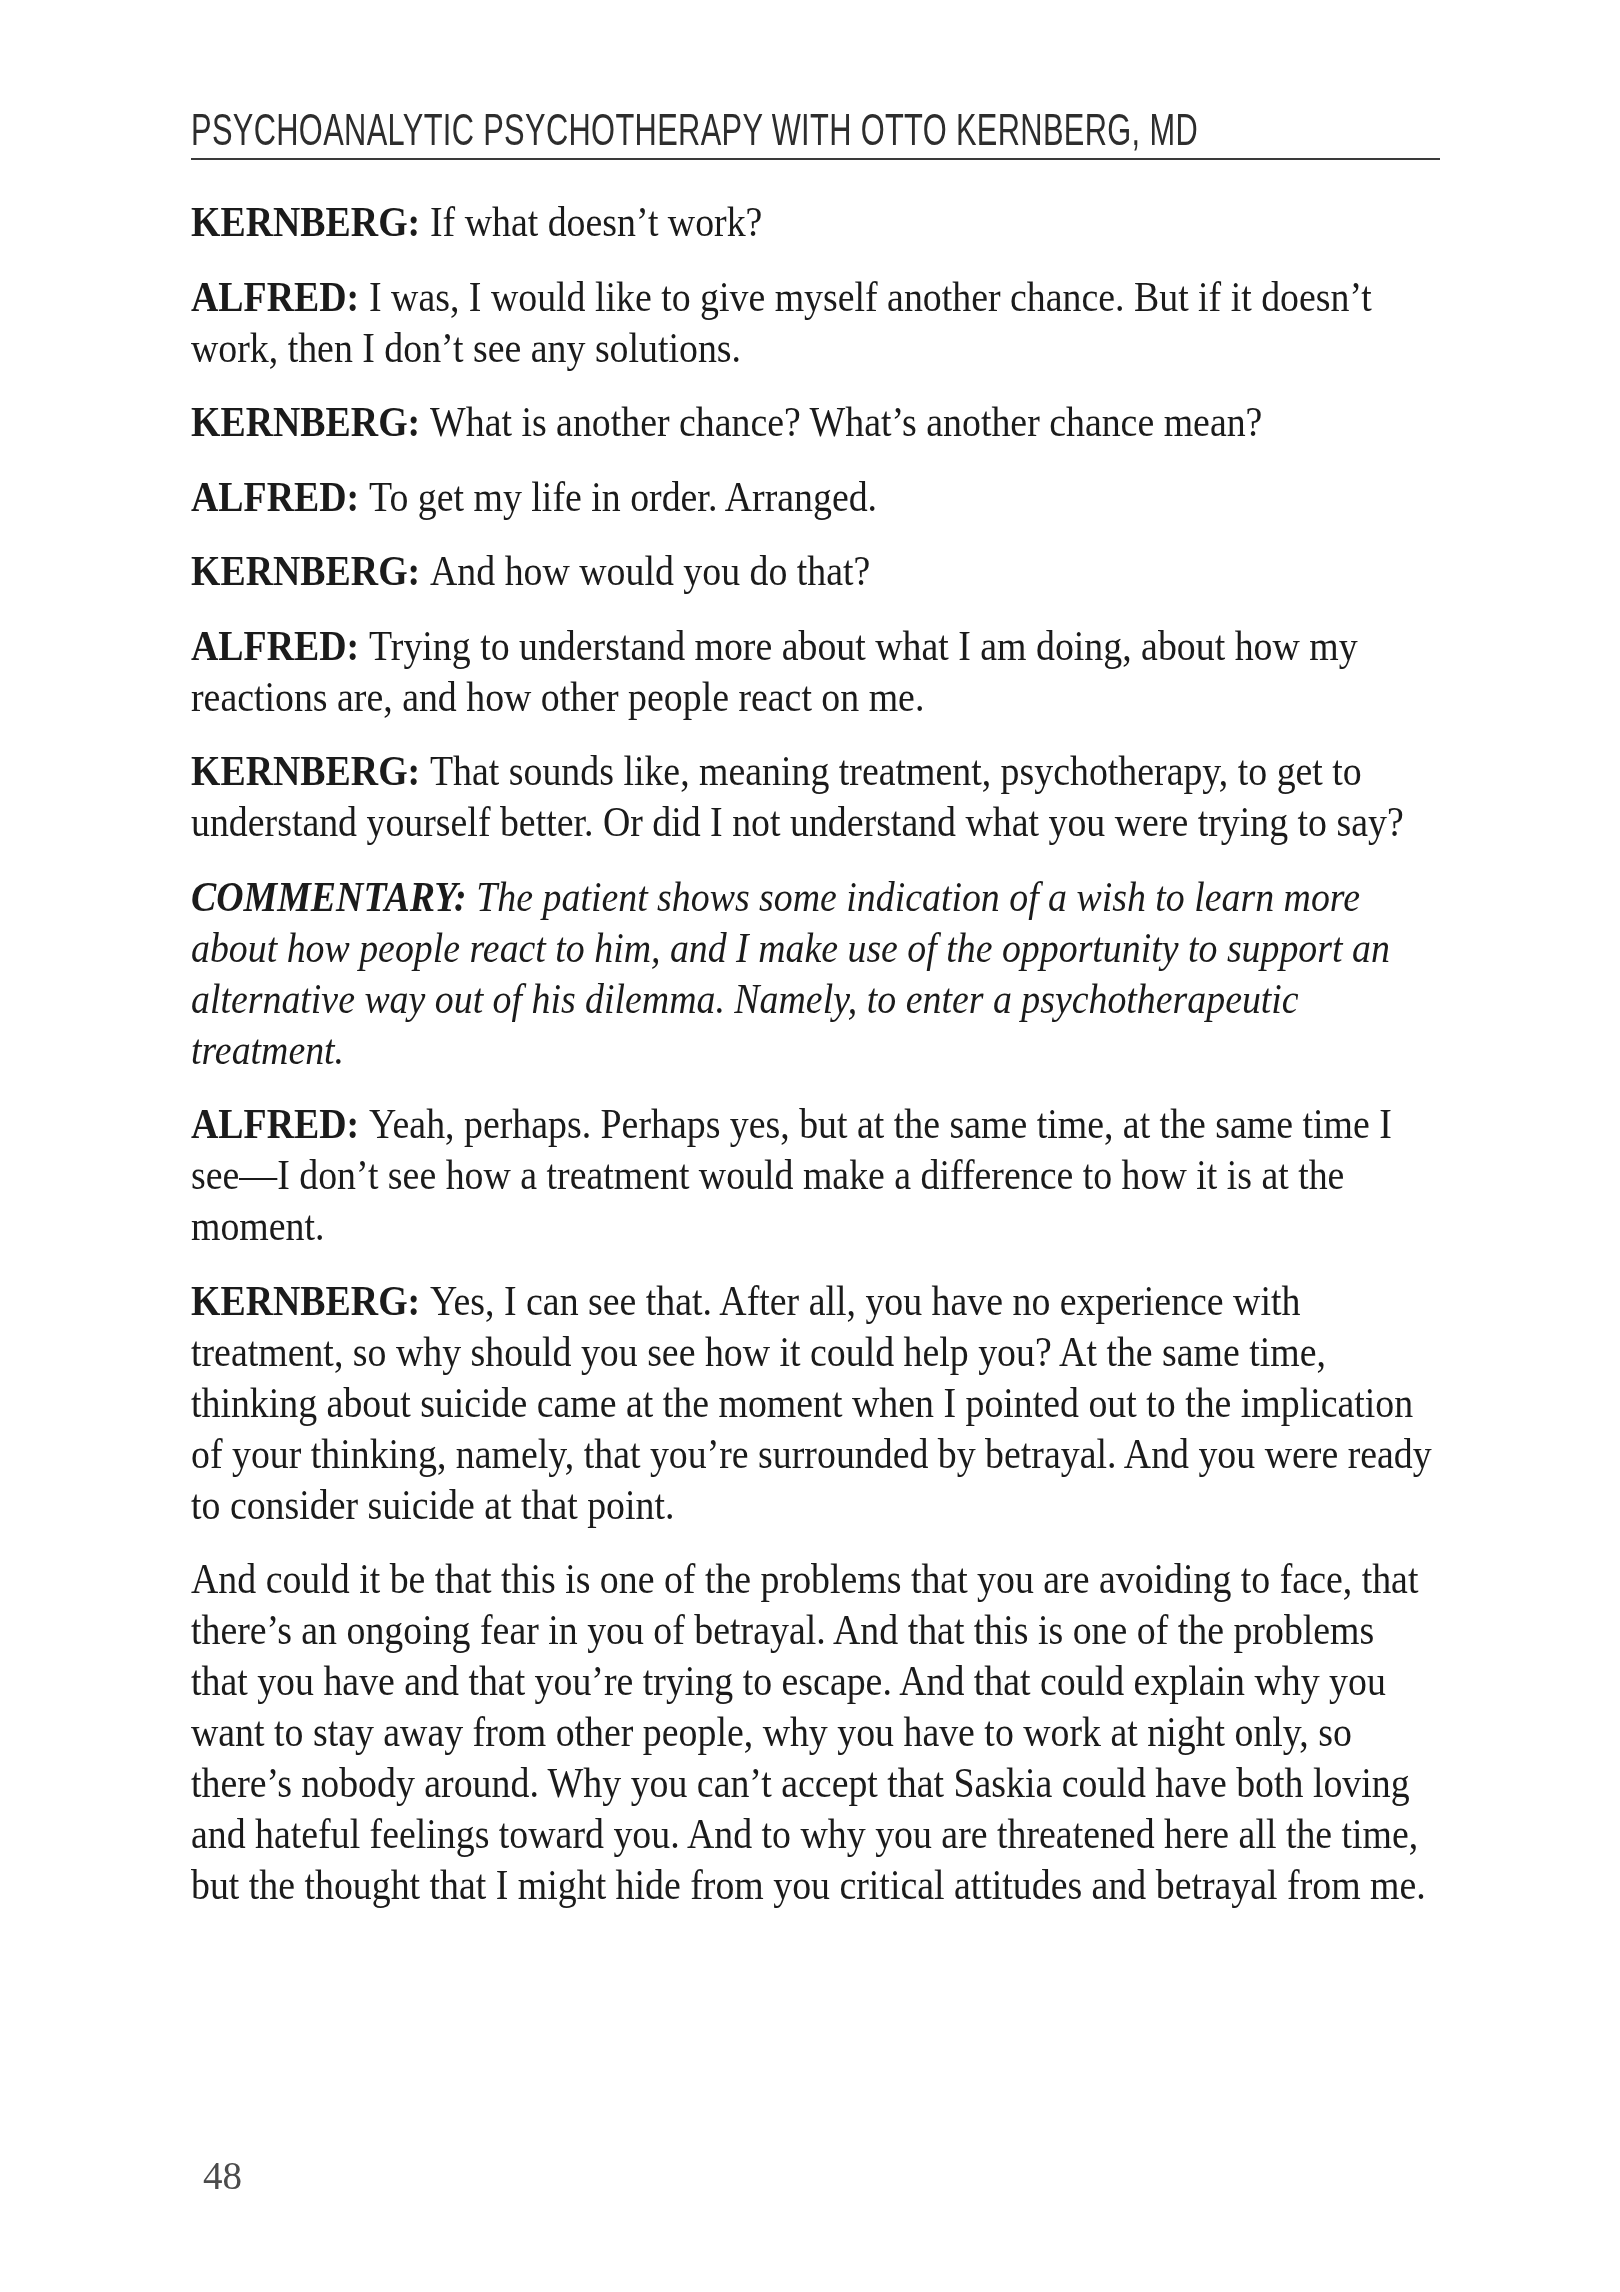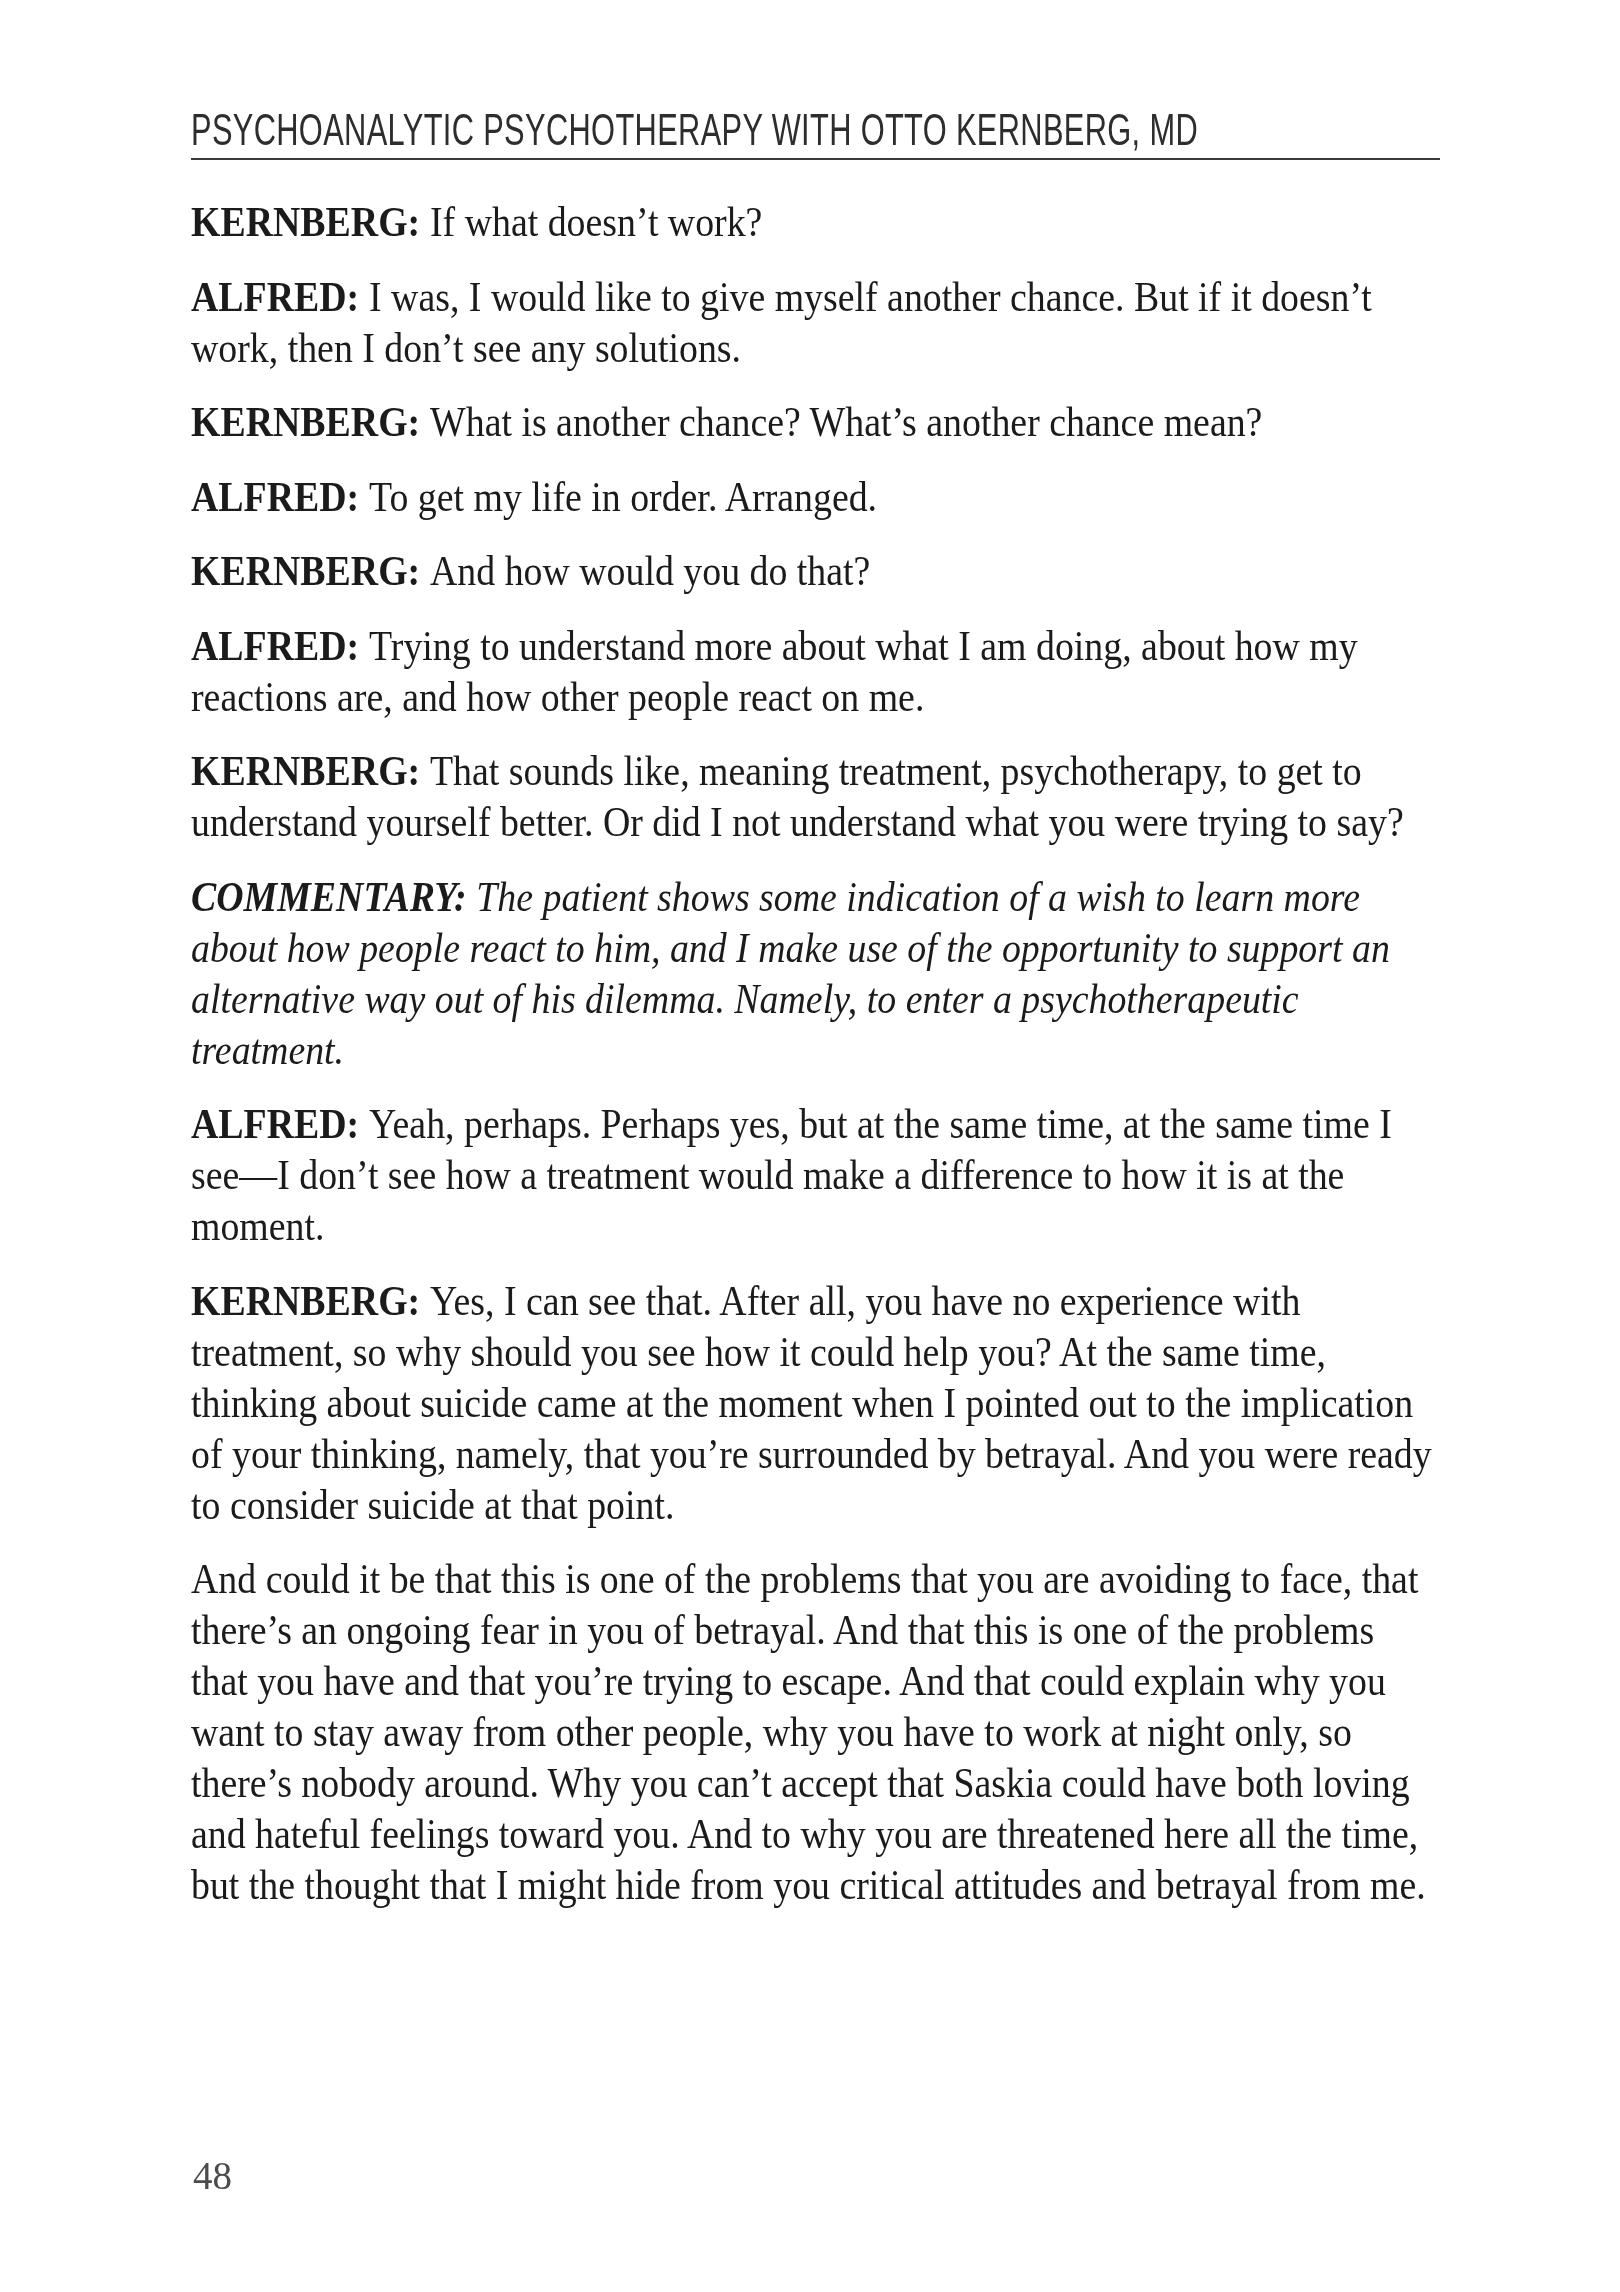--- a/index.html
+++ b/index.html
@@ -48,21 +48,21 @@
   .para { margin: 0 0 23.5px 0; }
   .para:last-child { margin-bottom: 0; }
   .speaker {
     font-weight: bold;
     margin-right: 0.26em;
   }
   .speaker:empty { margin-right: 0; }
   .para.italic { font-style: italic; }
   .page-number {
     position: absolute;
-    left: 193px;
+    left: 203px;
     top: 2156px;
     font-family: "Liberation Serif", serif;
     font-size: 39px;
     line-height: 39px;
     color: #4b4b4b;
   }
 </style>
 </head>
 <body>
 

